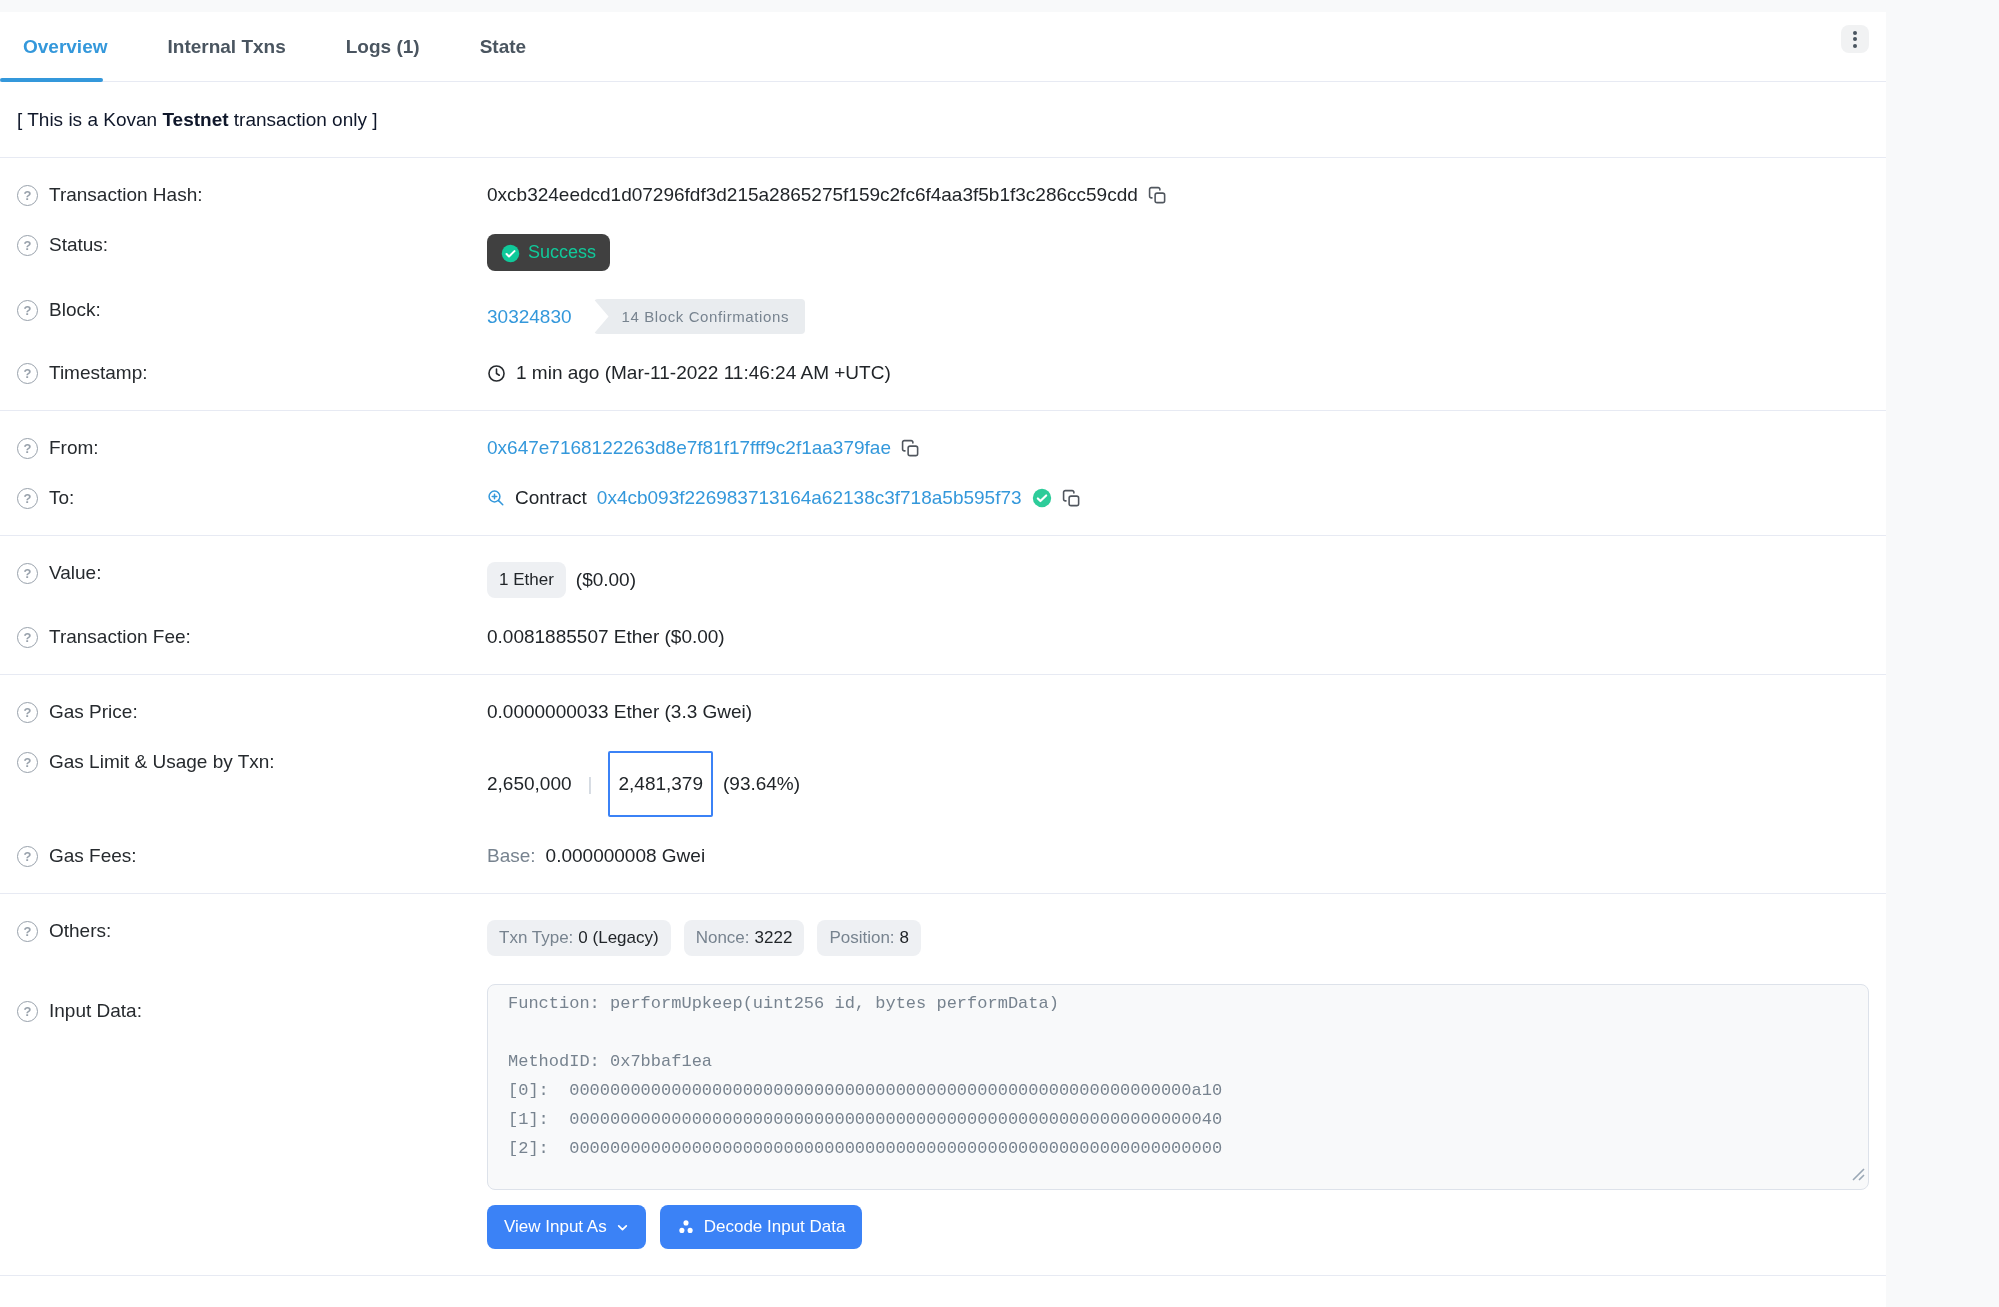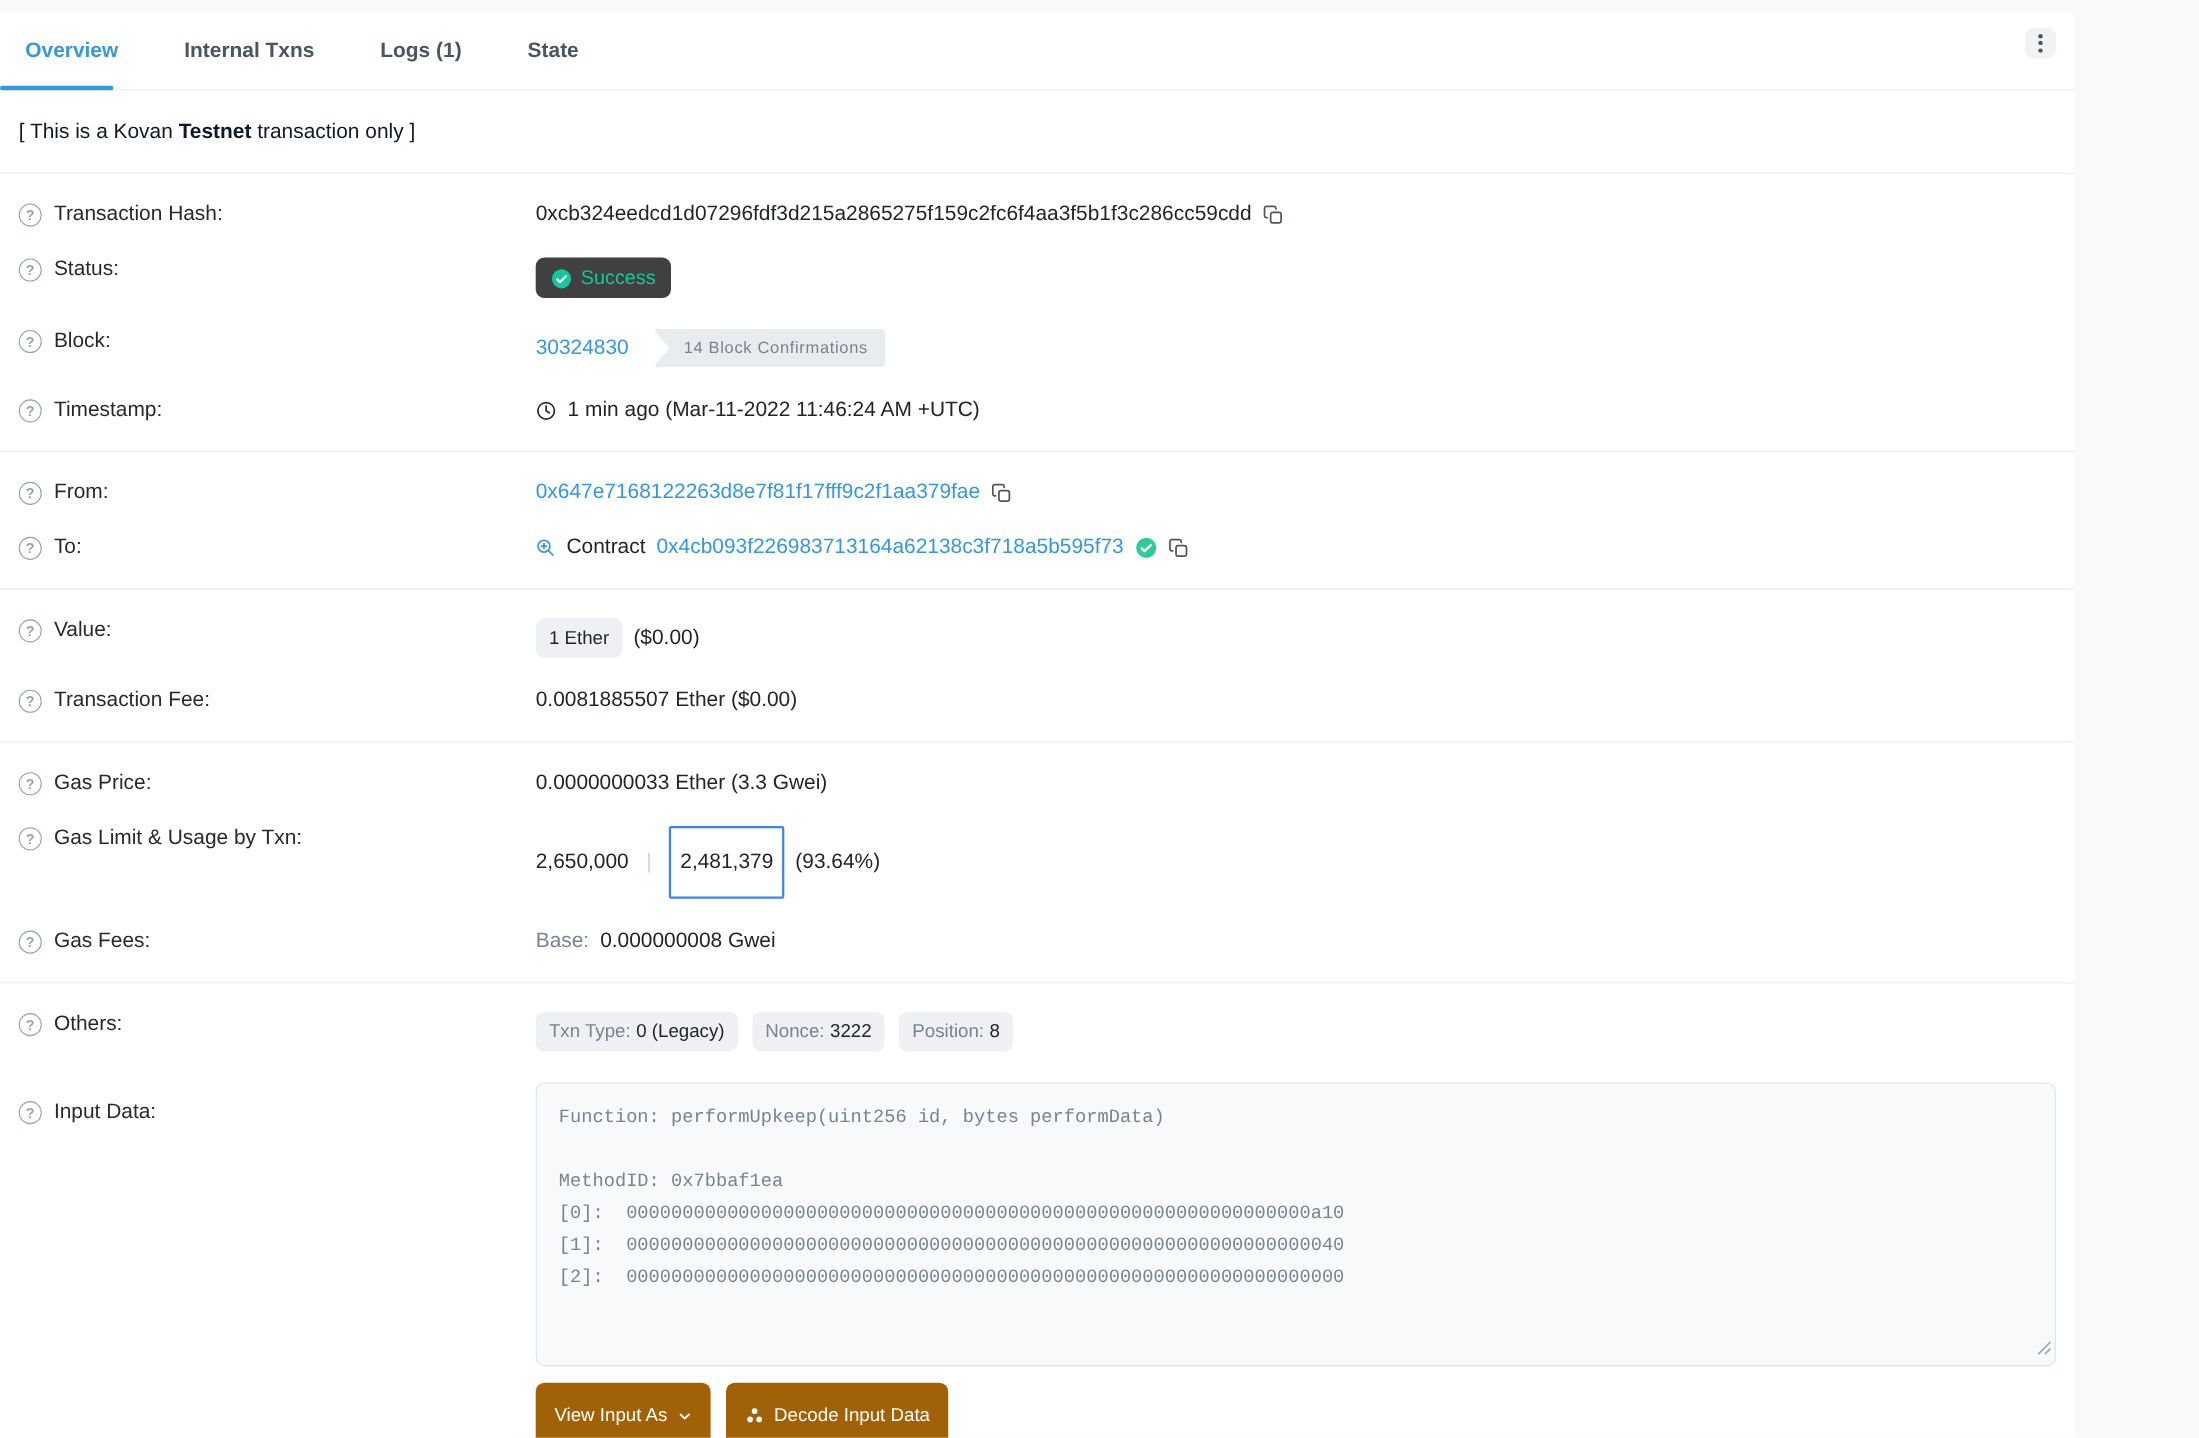--- a/index.html
+++ b/index.html
@@ -106,39 +106,39 @@
   }
   .muted { color: #77838f; }
 
   
   .input-col { flex-direction: column; align-items: stretch; display: flex; gap: 15px; flex: 1; }
   .inputdata-box {
     position: relative;
     background: #f8f9fa;
     border: 1px solid #dde2ea;
     border-radius: 8px;
-    padding: 17px 20px;
-    height: 258px;
+    padding: 4px 20px;
+    height: 206px;
     overflow: hidden;
   }
   .inputdata-box pre {
     font-family: "Liberation Mono", monospace;
     font-size: 17px; line-height: 29px;
     color: #77838f;
     white-space: pre;
   }
   .resize-handle { position: absolute; right: 3px; bottom: 3px; color: #9aa7b5; cursor: nwse-resize; }
 
   .btn-row { display: flex; gap: 14px; }
   .btn {
     display: inline-flex; align-items: center; gap: 9px;
-    background: #a16207; color: #ffffff;
+    background: #3b82f6; color: #ffffff;
     border: none; border-radius: 8px;
     font-family: "Liberation Sans", sans-serif;
-    font-size: 17px; padding: 0 17px; height: 60px;
+    font-size: 17px; padding: 0 17px; height: 44px;
     cursor: pointer;
   }
 </style>
 </head>
 <body>
 
 <div class="card">
 
   <div class="tabbar">
     <div class="tab active">

